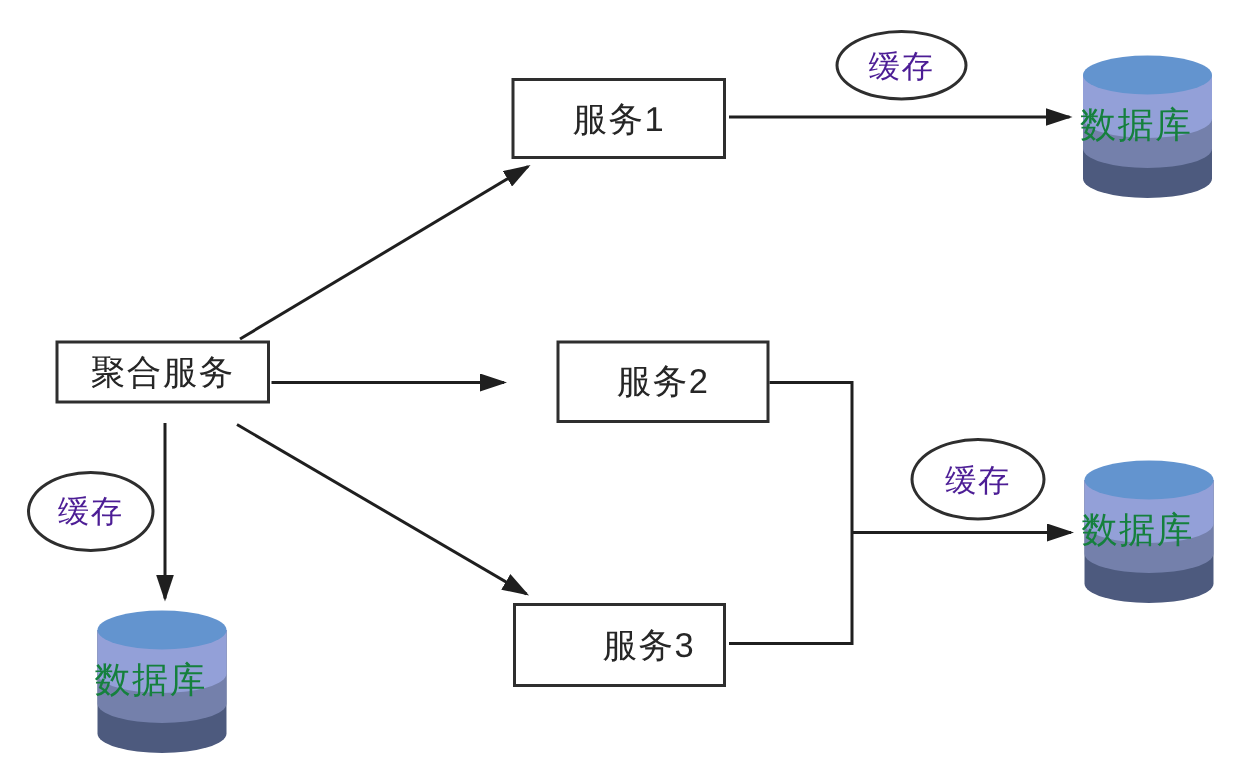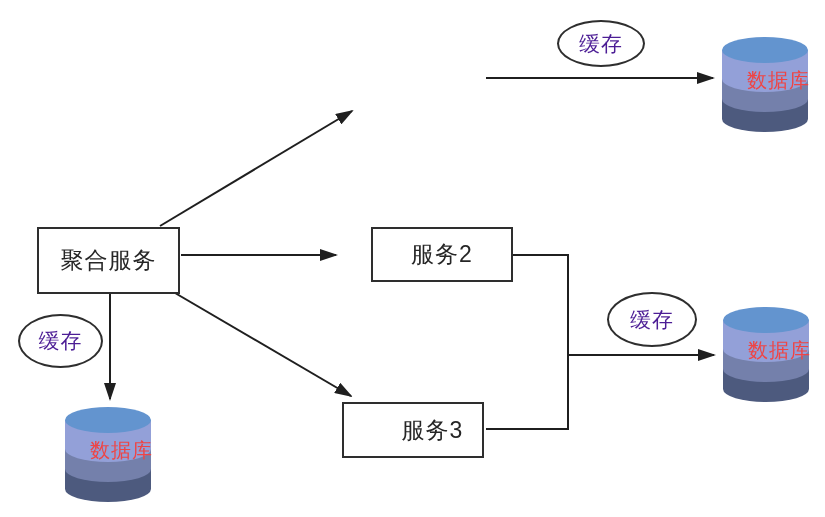--- a/index.html
+++ b/index.html
@@ -55,27 +55,27 @@
   .db svg {
     position: absolute;
     left: 0;
     top: 0;
   }
   .db .db-label {
     position: absolute;
     left: 0;
     top: 31px;
     width: 100%;
-    text-align: right;
-    font-size: 20px;
+    text-align: left;
+    font-size: 24px;
     font-weight: 500;
     letter-spacing: 1px;
-    color: #ef4444;
+    color: #15803d;
   }
-  #b-aggregate { left: 37px;  top: 227px; width: 143px; height: 67px; }
+  #b-aggregate { left: 37px;  top: 227px; width: 143px; height: 42px; }
   #b-service1  { left: 341px; top: 52px;  width: 143px; height: 54px; }
   #b-service2  { left: 342px; top: 227px; width: 142px; height: 55px; margin-left: 29px; }
   #b-service3  { left: 342px; top: 402px; width: 142px; height: 56px; padding-left: 39px; }
   #e-cache-top   { left: 557px; top: 20px;  width: 88px; height: 47px; }
   #e-cache-left  { left: 18px;  top: 314px; width: 85px; height: 54px; }
   #e-cache-right { left: 607px; top: 292px; width: 90px; height: 55px; }
   #db-top-right    { left: 720px; top: 36px; }
   #db-bottom-right { left: 721px; top: 306px; }
   #db-bottom-left  { left: 63px;  top: 406px; }
 </style>
@@ -101,20 +101,23 @@
 
     <line x1="486" y1="78" x2="713" y2="78" stroke="#1f1f1f" stroke-width="2" marker-end="url(#arrow)"></line>
 
     <polyline points="484,255 568,255 568,429 486,429" fill="none" stroke="#1f1f1f" stroke-width="2"></polyline>
 
     <line x1="568" y1="355" x2="714" y2="355" stroke="#1f1f1f" stroke-width="2" marker-end="url(#arrow)"></line>
   </svg>
 
   <div class="node-box" id="b-aggregate">
     <span>聚合服务</span>
+  </div>
+  <div class="node-box" id="b-service1">
+    <span>服务1</span>
   </div>
   <div class="node-box" id="b-service2">
     <span>服务2</span>
   </div>
   <div class="node-box" id="b-service3">
     <span>服务3</span>
   </div>
 
   <div class="cache-ellipse" id="e-cache-top">
     <span>缓存</span>

